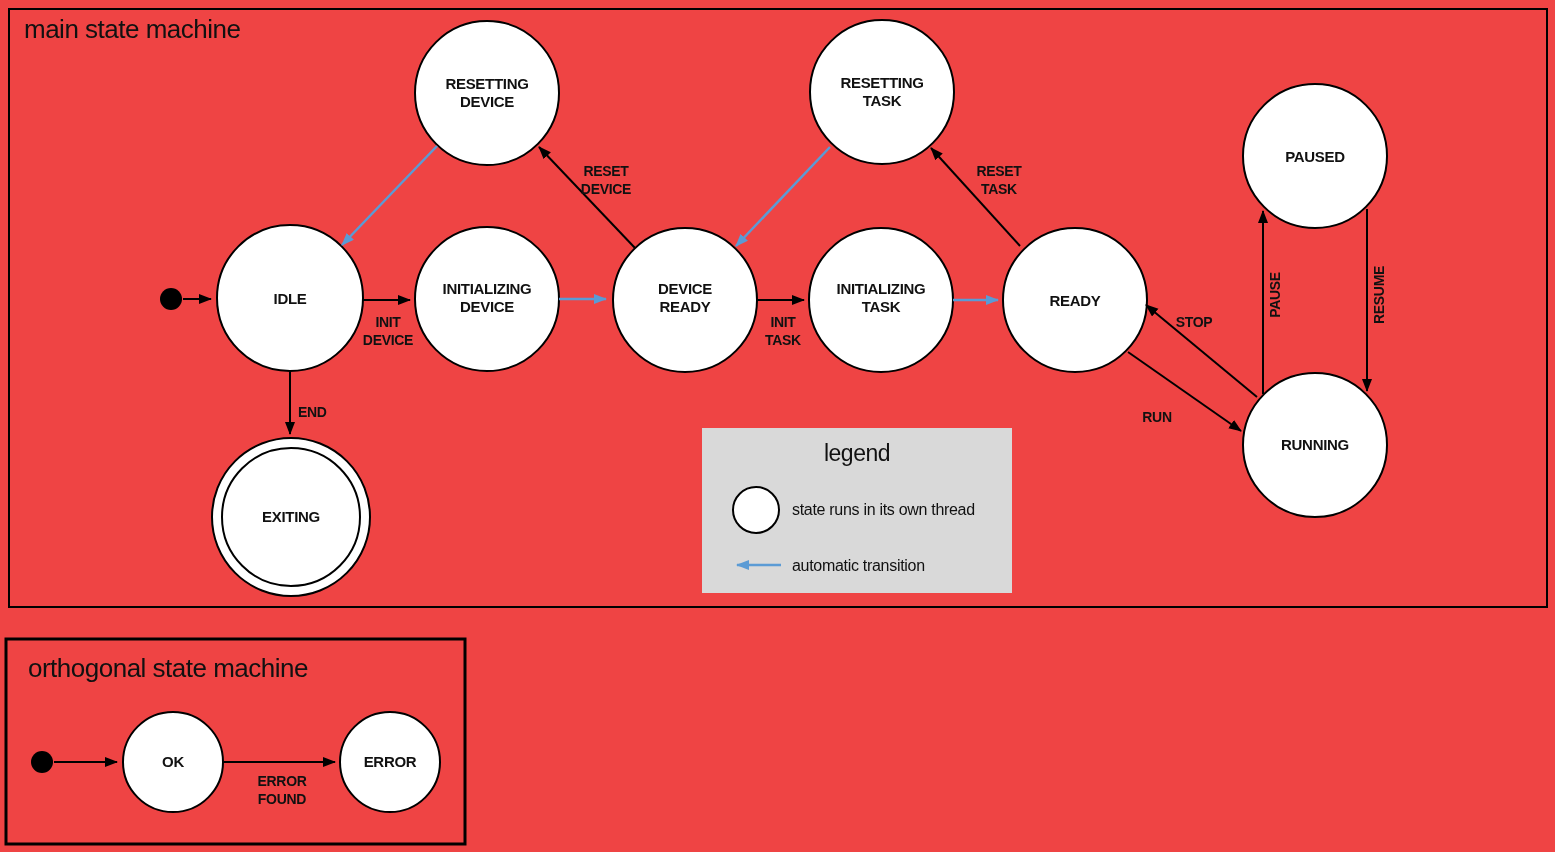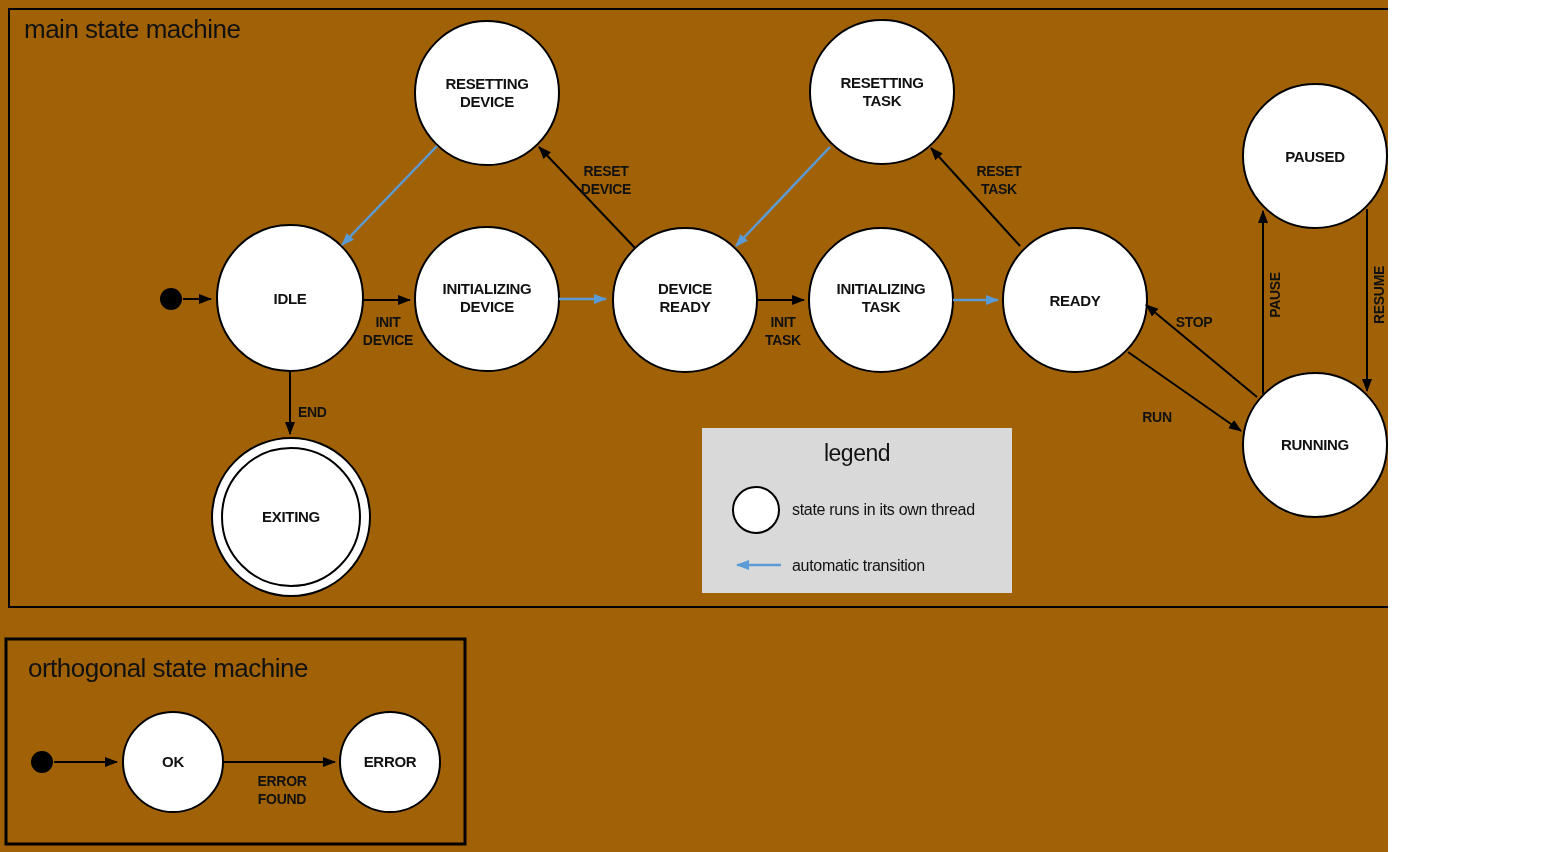--- a/index.html
+++ b/index.html
@@ -1,16 +1,16 @@
 <!DOCTYPE html>
 <html><head>
 <meta charset="utf-8">
 <style>
   html,body{margin:0;padding:0;background:#ffffff;}
-  .canvas{position:relative;width:1388px;height:852px;background:#a16207;overflow:hidden;text-align:center;}
+  .canvas{position:relative;width:1555px;height:852px;background:#ef4444;overflow:hidden;text-align:center;}
   svg text{font-family:"Liberation Sans", sans-serif;fill:#111;}
   .frame-title{font-size:26px;letter-spacing:-0.5px;}
   .node-label{font-size:15px;font-weight:bold;text-anchor:middle;letter-spacing:-0.3px;}
   .edge-label{font-size:14px;font-weight:bold;text-anchor:middle;letter-spacing:-0.3px;}
   .legend-title{font-size:23px;text-anchor:middle;letter-spacing:-0.5px;}
   .legend-item{font-size:16px;letter-spacing:-0.3px;}
   .state{fill:#ffffff;stroke:#000;stroke-width:2;}
   .edge{stroke:#000;stroke-width:2;fill:none;}
   .edge-auto{stroke-width:2.5;fill:none;}
   .frame{fill:none;stroke:#000;stroke-width:2;}

